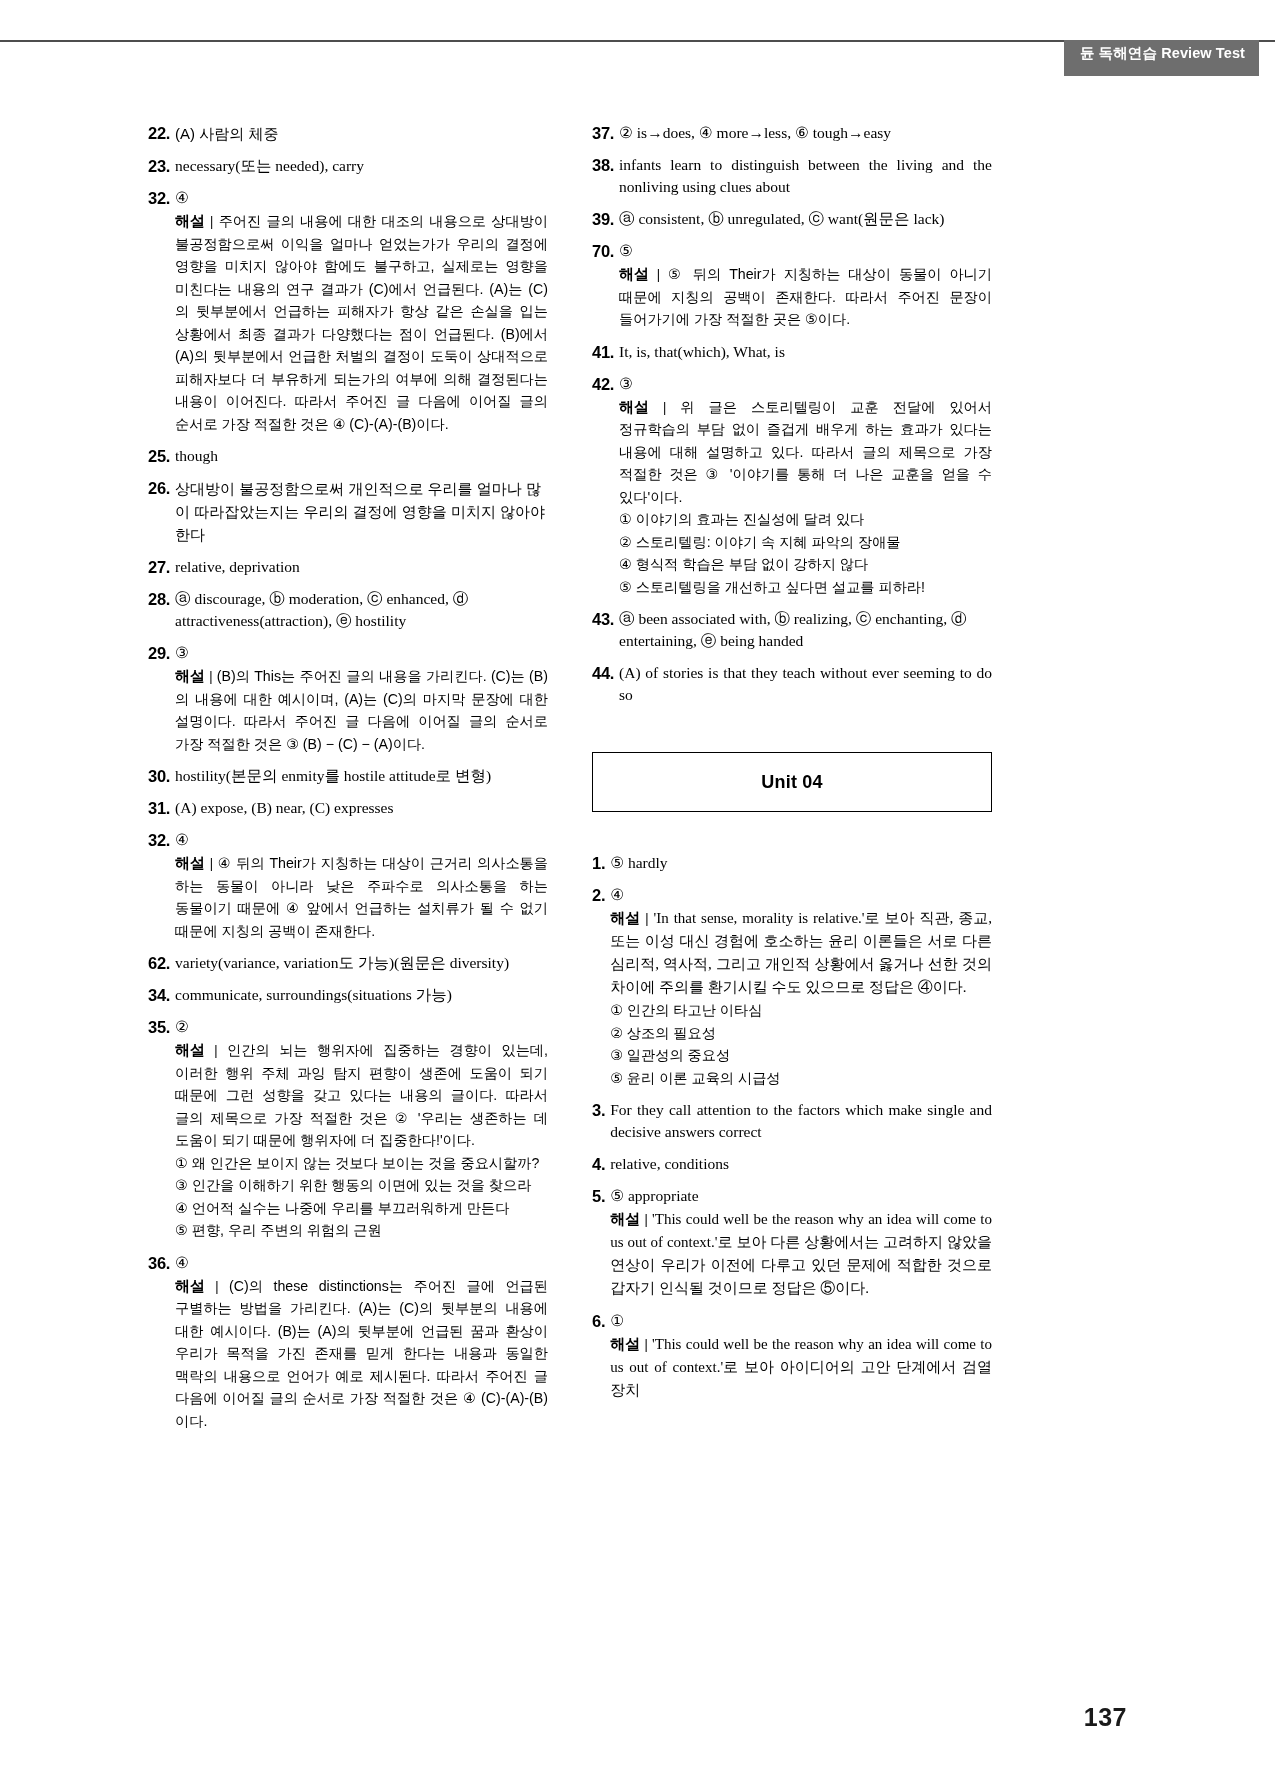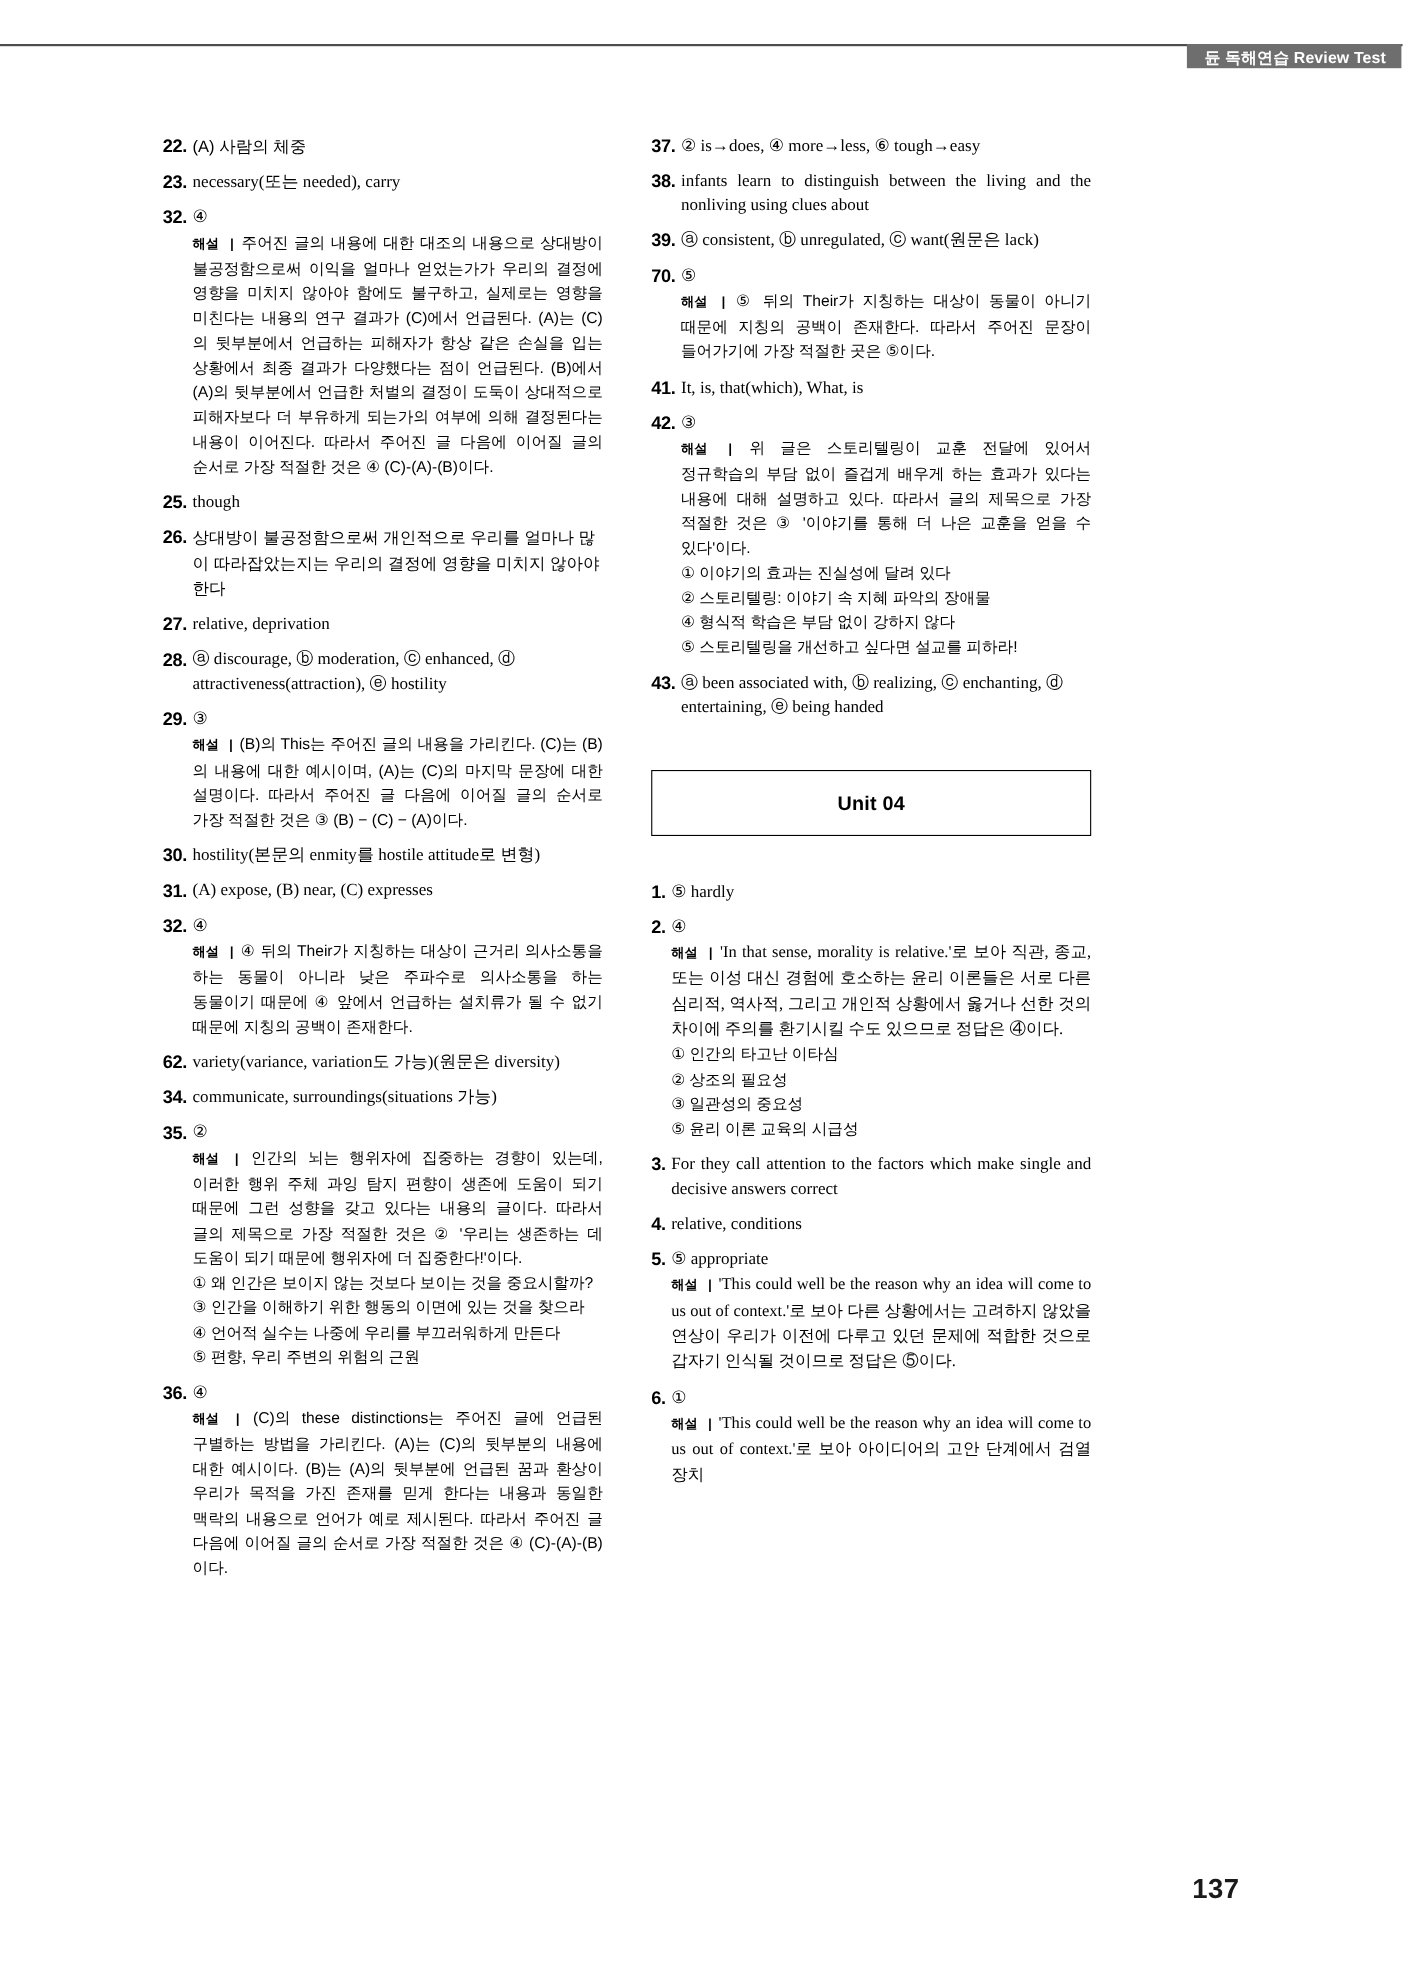--- a/index.html
+++ b/index.html
@@ -21,23 +21,23 @@
     height: 70px;
   }
   .header-rule {
     position: absolute;
     left: 0; right: 0; top: 40px;
     height: 2px;
     background: #4d4d4d;
   }
   .header-badge {
     position: absolute;
-    right: 1px;
+    right: 16px;
     top: 40px;
-    height: 22px;
+    height: 36px;
     background: #6e6e6e;
     color: #ffffff;
     font-family: "Liberation Sans", "DejaVu Sans", sans-serif;
     font-weight: bold;
     font-size: 14.5px;
     line-height: 26px;
     padding: 0 14px 0 16px;
     letter-spacing: 0.1px;
     white-space: nowrap;
   }
@@ -101,23 +101,23 @@
     text-align: justify;
     text-justify: inter-word;
     word-break: keep-all;
   }
   .haesul.en {
     font-family: "Liberation Serif", "DejaVu Serif", serif;
     font-size: 15px;
     line-height: 23px;
   }
   .haesul-label {
-    font-family: Liberation Mono, monospace;
-    font-weight: bold;
-    font-size: 12px;
+    font-family: Liberation Serif, serif;
+    font-weight: bold;
+    font-size: 15px;
   }
   .opts {
     font-family: "Liberation Sans", "DejaVu Sans", sans-serif;
     font-size: 14.2px;
     line-height: 22.5px;
   }
   .opt { display: block; white-space: nowrap; }
 
   
   .unit-box {
@@ -305,20 +305,26 @@
             <span class="opt">⑤ 스토리텔링을 개선하고 싶다면 설교를 피하라!</span>
           </div>
         </div>
       </div>
       <div class="item">
         <div class="item-num">43.</div>
         <div class="item-body">
           <div class="ans">ⓐ been associated with, ⓑ realizing, ⓒ enchanting, ⓓ entertaining, ⓔ being handed</div>
         </div>
       </div>
+      <div class="item">
+        <div class="item-num">44.</div>
+        <div class="item-body">
+          <div class="ans justify">(A) of stories is that they teach without ever seeming to do so</div>
+        </div>
+      </div>
       <div class="unit-box">
         <span class="unit-box-label">Unit 04</span>
       </div>
       <div class="item">
         <div class="item-num">1.</div>
         <div class="item-body">
           <div class="ans">⑤ hardly</div>
         </div>
       </div>
       <div class="item">

